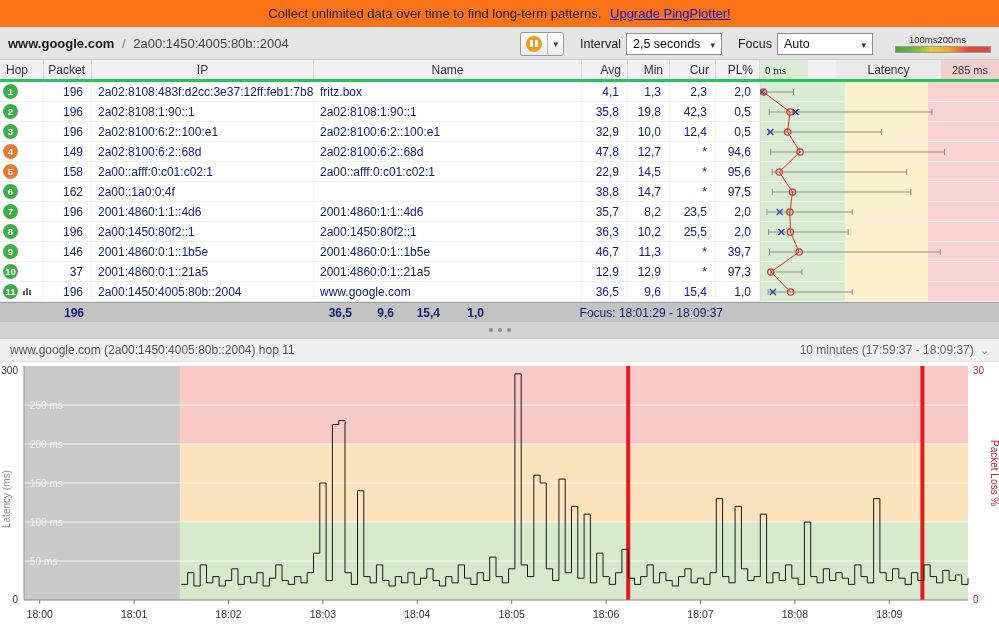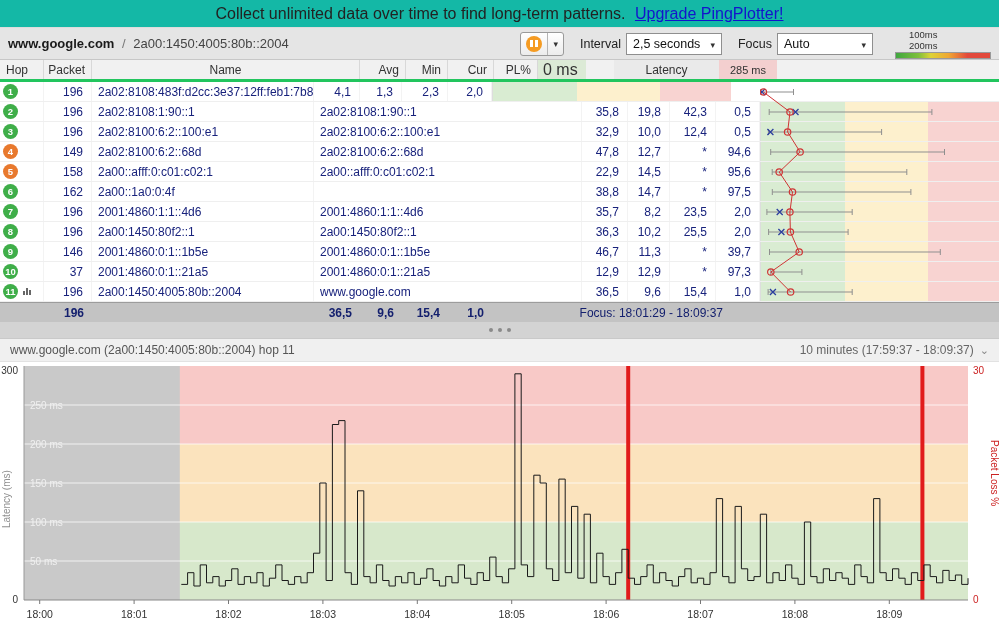--- a/index.html
+++ b/index.html
@@ -1,21 +1,21 @@
 <!DOCTYPE html>
 <html><head>
 <meta charset="utf-8">
 <style>
   * { box-sizing: border-box; margin: 0; padding: 0; }
   html,body { width: 999px; height: 632px; overflow: hidden; background: #fff;
     font-family: "Liberation Sans", sans-serif; }
 
   
-  .banner { height: 28px; line-height: 28px; background: #14b8a6; border-bottom: 1px solid #ddd;
-    text-align: center; font-size: 16px; color: #222; }
+  .banner { height: 28px; line-height: 28px; background: #f97316; border-bottom: 1px solid #ddd;
+    text-align: center; font-size: 13px; color: #222; }
   .banner a { color: #1414cc; text-decoration: underline; margin-left: 5px; cursor: pointer; }
 
   
   .toolbar { height: 32px; display: flex; align-items: center; background: #e5e5e5;
     border-bottom: 1px solid #c7c7c7; padding: 0 8px; font-size: 13px; }
   .target { white-space: nowrap; overflow: hidden; }
   .target .host { font-weight: bold; color: #1a1a1a; }
   .target .sep { color: #777; margin: 0 4px; }
   .target .tip { color: #444; }
   .tools { margin-left: auto; display: flex; align-items: center; }
@@ -25,34 +25,34 @@
     display: flex; align-items: center; justify-content: center; gap: 2px; margin: 0 5px; }
   .pause-circle b { width: 3px; height: 7px; background: #fff; display: block; }
   .btn-arrow { border-left: 1px solid #b5b5b5; padding: 0 5px; height: 100%;
     display: flex; align-items: center; color: #333; }
   .arr::after { content: "▾"; font-size: 9px; color: #333; }
   .lbl { font-size: 12.5px; color: #222; margin: 0 5px 0 16px; }
   .select { height: 22px; min-width: 96px; border: 1px solid #8f8f8f; background: #fff;
     display: flex; align-items: center; justify-content: space-between; padding: 0 6px;
     font-size: 12.5px; color: #111; cursor: pointer; }
   .legend { margin-left: 22px; width: 96px; }
-  .legend-labels { display: flex; padding-left: 14px; font-size: 9.5px; color: #333; flex-direction: column; }
+  .legend-labels { display: flex; padding-left: 14px; font-size: 9.5px; color: #333; }
   .legend-bar { height: 7px; border: 1px solid #999; margin-top: 1px;
     background: linear-gradient(90deg,#3fa73f 0%,#7fc03c 24%,#ddd337 37%,#f0a733 56%,#e2493b 76%,#e2493b 100%); }
 
   
   .w-hop{width:44px} .w-count{width:48px} .w-ip{width:222px} .w-name{width:268px}
   .w-avg{width:46px} .w-min{width:42px} .w-cur{width:46px} .w-pl{width:44px} .w-lat{width:239px}
   .thead { display: flex; height: 22px; background: #f1f1f1; border-bottom: 3px solid #22c55e;
     font-size: 12px; color: #333; }
   .th { display: flex; align-items: center; padding: 0 6px; border-right: 1px solid #d8d8d8; }
   .th.ctr { justify-content: center; } .th.rgt { justify-content: flex-end; }
   .th.w-lat { padding: 0; border-right: none; }
   .lh-left { width: 48px; background: #dcead6; display: flex; align-items: center;
-    padding-left: 5px; font-size: 16px; height: 100%; }
+    padding-left: 5px; font-size: 11px; height: 100%; font-family: Liberation Serif, serif; }
   .lh-mid { flex: 1; background: #eaeaea; display: flex; align-items: center;
     justify-content: center; height: 100%; margin-left: 28px; }
   .lh-right { width: 58px; background: #f3cfcf; display: flex; align-items: center;
     justify-content: center; font-size: 11px; height: 100%; }
 
   .tbody { position: relative; height: 220px; background: #fff; }
   .trow { display: flex; height: 20px; font-size: 12px; color: #18227c; border-bottom: 1px solid #efefef; }
   .c { display: flex; align-items: center; padding: 0 6px; white-space: nowrap;
     overflow: hidden; border-right: 1px solid #f3f3f3; }
   .c.num { justify-content: flex-end; padding-right: 8px; }
@@ -131,20 +131,21 @@
       </div>
       <div class="legend-bar"></div>
     </div>
   </div>
 </div>
 
 
 <div class="thead">
   <div class="th w-hop">Hop</div>
   <div class="th w-count rgt">Packet</div>
+  <div class="th w-ip ctr">IP</div>
   <div class="th w-name ctr">Name</div>
   <div class="th w-avg rgt">Avg</div>
   <div class="th w-min rgt">Min</div>
   <div class="th w-cur rgt">Cur</div>
   <div class="th w-pl rgt">PL%</div>
   <div class="th w-lat">
     <span class="lh-left">0 ms</span>
     <span class="lh-mid">Latency</span>
     <span class="lh-right">285 ms</span>
   </div>
@@ -152,20 +153,21 @@
 
 
 <div class="tbody">
   <div id="rows">
       <div class="trow">
      <div class="c w-hop hop">
        <span class="badge" style="background:#3fae49">1</span>
      </div>
      <div class="c w-count num">196</div>
      <div class="c w-ip">2a02:8108:483f:d2cc:3e37:12ff:feb1:7b8'</div>
+     <div class="c w-name">fritz.box</div>
      <div class="c w-avg num">4,1</div>
      <div class="c w-min num">1,3</div>
      <div class="c w-cur num">2,3</div>
      <div class="c w-pl num">2,0</div>
      <div class="c w-lat lat"></div>
    </div>
       <div class="trow">
      <div class="c w-hop hop">
        <span class="badge" style="background:#3fae49">2</span>
      </div>

